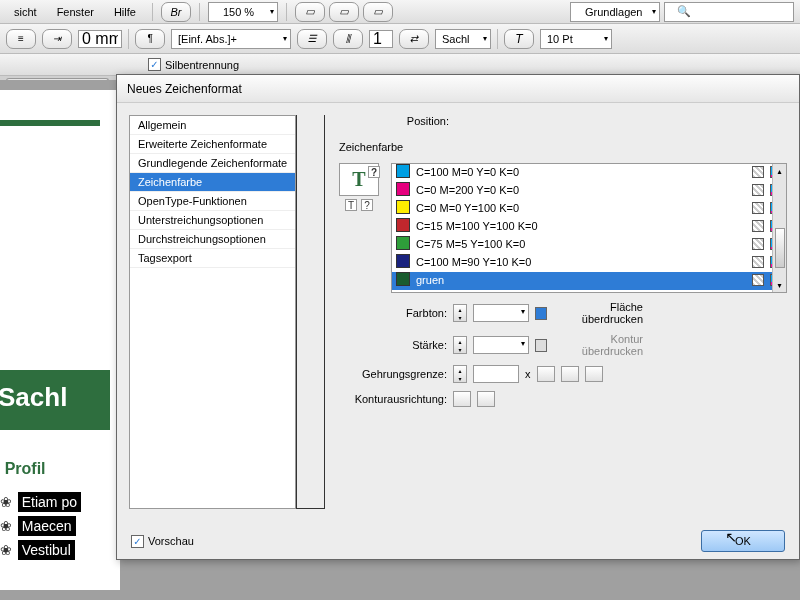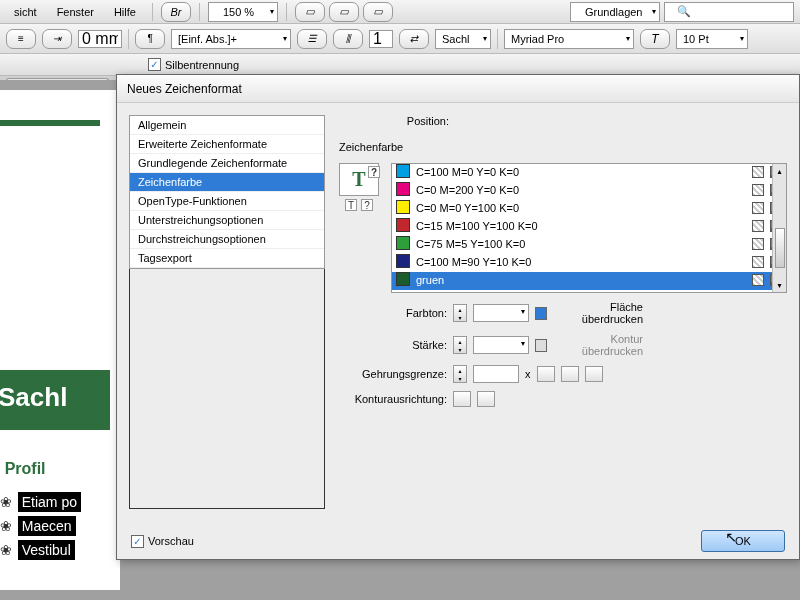--- a/index.html
+++ b/index.html
@@ -26,21 +26,21 @@
 .profil { position: absolute; top: 370px; left: 4px; font-size: 16px; font-weight: bold; color: #2e6e3e; }
 .bullets { position: absolute; top: 398px; left: 10px; }
 .bullets div { margin: 4px 0; display: flex; align-items: center; gap: 6px; }
 .flower { font-size: 14px; color: #333; }
 .blackbox { background: #000; color: #fff; padding: 2px 4px; font-size: 14px; }
 
 .dialog { position: absolute; top: 74px; left: 116px; width: 684px; height: 486px; background: #ededed; border: 1px solid #666; box-shadow: 2px 2px 8px rgba(0,0,0,.3); }
 .dlg-title { background: linear-gradient(#fdfdfd,#e6e6e6); height: 28px; display: flex; align-items: center; padding: 0 10px; border-bottom: 1px solid #ccc; font-size: 12px; }
 .dlg-body { display: flex; height: 418px; padding: 12px; gap: 14px; }
 
-.categories { width: 196px; display: flex; flex-direction: column; }
+.categories { width: 196px; display: flex; flex-direction: row; }
 .catlist { border: 1px solid #999; background: #fff; }
 .catlist .row { padding: 3px 8px; font-size: 11px; border-bottom: 1px solid #eee; }
 .catlist .row.sel { background: #2e7cd6; color: #fff; }
 .catspace { flex: 1; border: 1px solid #333; border-top: none; margin-top: 0; }
 
 .rightpane { flex: 1; display: flex; flex-direction: column; }
 .formrow { display: flex; align-items: center; margin-bottom: 6px; gap: 8px; }
 .formrow label { width: 110px; text-align: right; font-size: 11px; }
 .formrow input[type=text] { flex: 1; height: 20px; border: 1px solid #999; padding: 2px 6px; font-size: 11px; }
 .section-title { font-size: 11px; margin: 8px 0 10px; }
@@ -111,23 +111,20 @@
       <span>[Einf. Abs.]+</span>
     </div>
   <div class="iconbtn">☰</div>
   <div class="iconbtn">⫼</div>
   <input class="numfield" style="width: 24px;" value="1">
   <div class="iconbtn">⇄</div>
   <div class="combo" style="width:56px">
       <span>Sachl</span>
     </div>
   <div class="sep" style="width:1px;height:20px;background:#bbb"></div>
-  <div class="combo" style="width:130px">
-      <span>Myriad Pro</span>
-    </div>
   <div class="iconbtn" style="font-size:12px">T</div>
   <div class="combo" style="width:72px">
       <span>10 Pt</span>
     </div>
 </div>
 <div class="toolbar2" style="height:22px">
   <div style="width:136px"></div>
   <label class="chk">
       <span class="chkbox">✓</span>
       <span>Silbentrennung</span>

